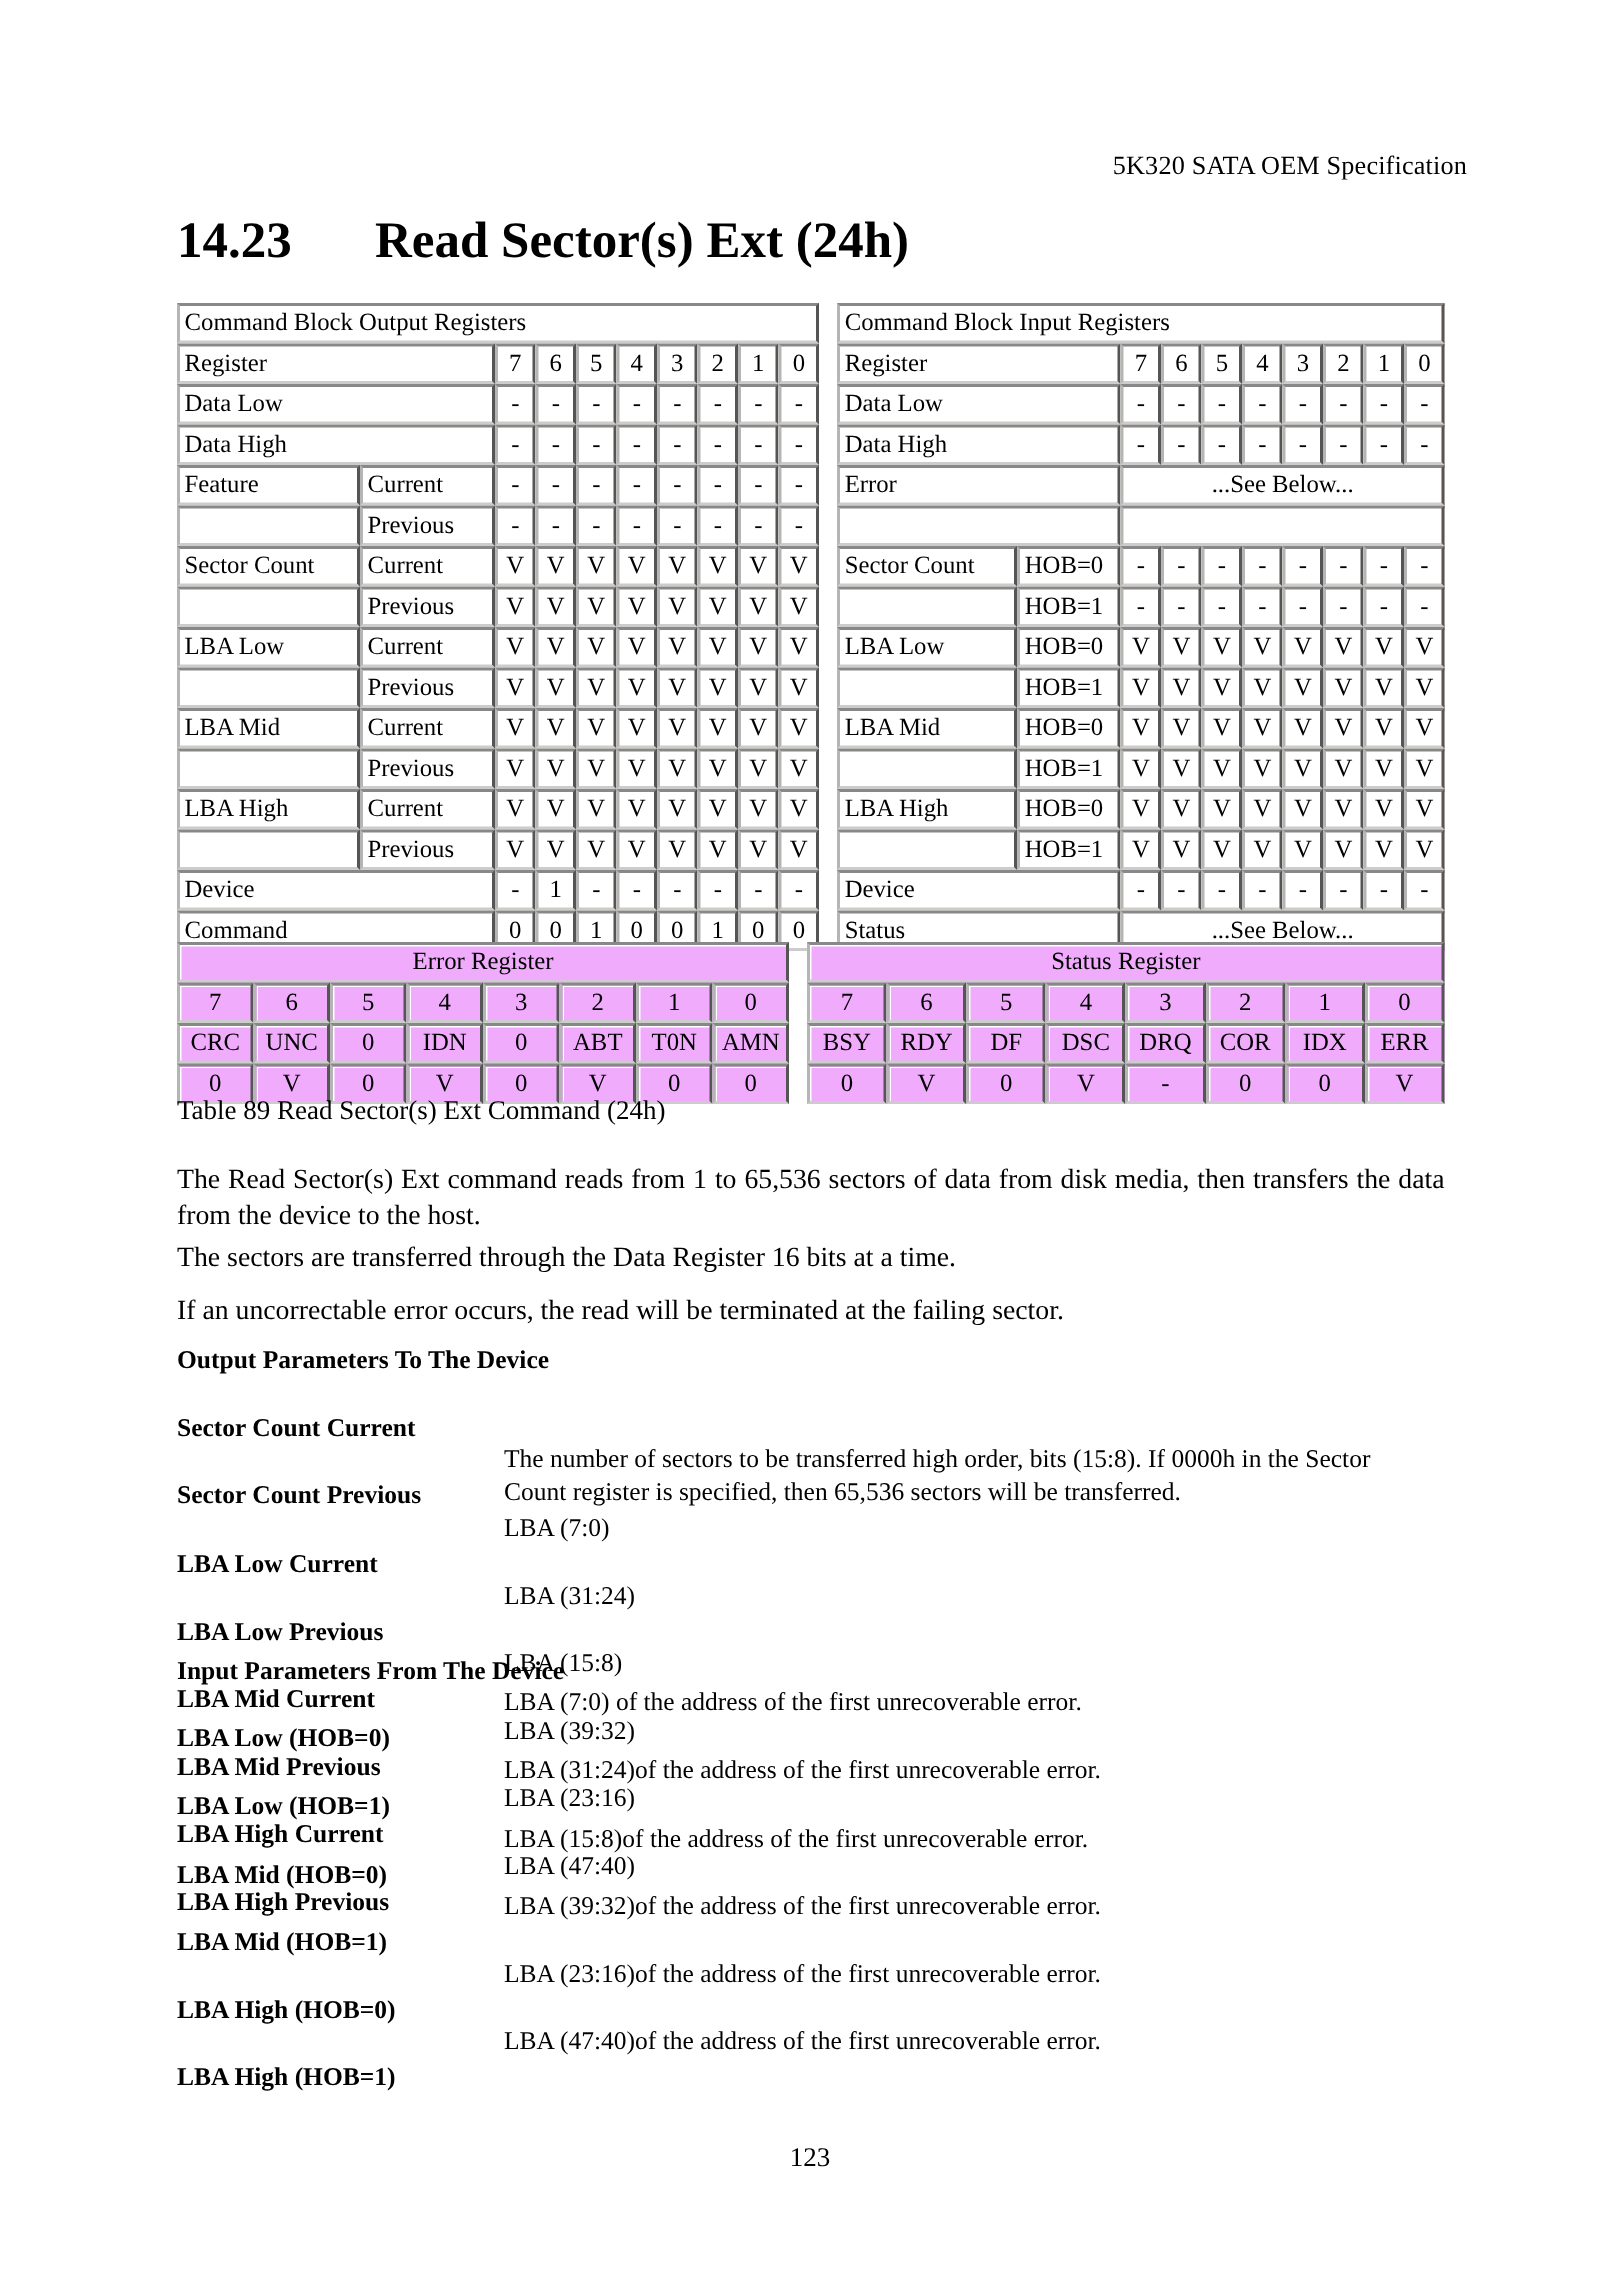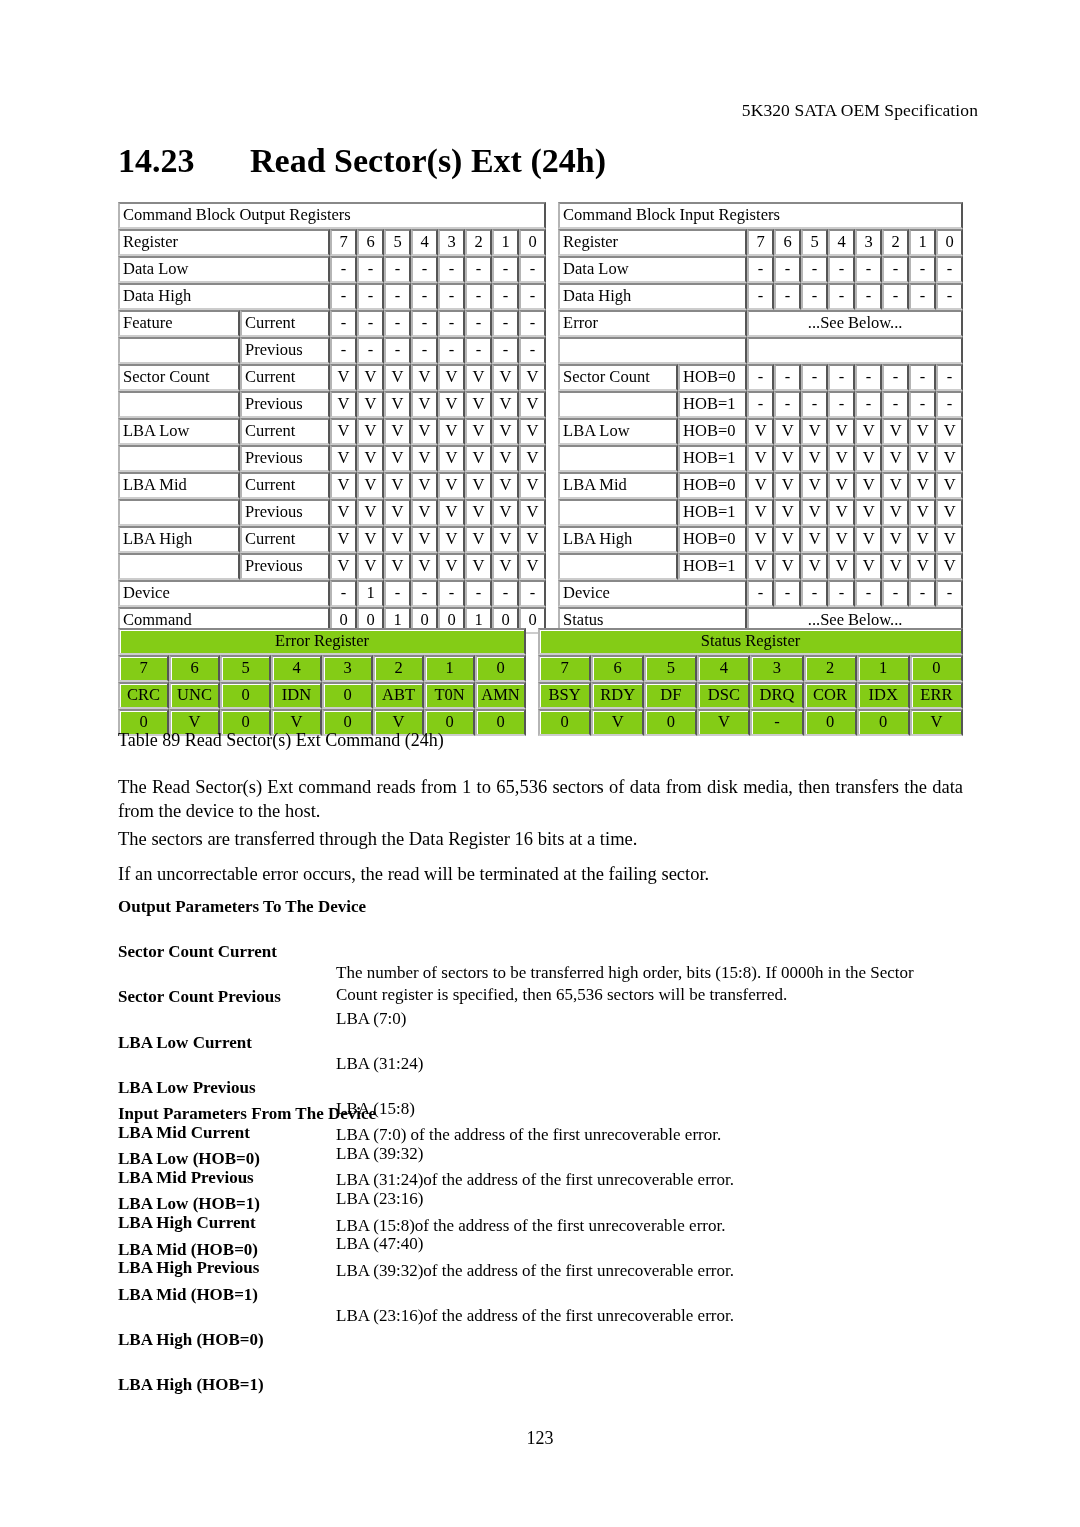--- a/index.html
+++ b/index.html
@@ -95,21 +95,21 @@
   table.es {
     border-collapse: separate;
     border-spacing: 0;
     table-layout: fixed;
     font-size: 16.5px;
   }
   table.es td {
     border: 2px solid;
     border-color: #888 #555 #ccc #b5b5b5;
     box-shadow: inset 1px 1px 0 #fff;
-    background: #84cc16;
+    background: #f0abfc;
     height: 20px;
     padding: 1px 0 2px 0;
     text-align: center;
     line-height: 1.05;
     white-space: nowrap;
   }
   .es.err { width: 408px; }
   .es.sta { width: 425px; }
   .es-gap { width: 12px; flex: 0 0 12px; }
 
@@ -716,19 +716,20 @@
         <div class="p-row">
           <div class="p-term">LBA Mid (HOB=1)</div>
           <div class="p-def">LBA (39:32)of the address of the first unrecoverable error.</div>
         </div>
         <div class="p-row">
           <div class="p-term">LBA High (HOB=0)</div>
           <div class="p-def">LBA (23:16)of the address of the first unrecoverable error.</div>
         </div>
         <div class="p-row">
           <div class="p-term">LBA High (HOB=1)</div>
+          <div class="p-def">LBA (47:40)of the address of the first unrecoverable error.</div>
         </div>
       </div>
   </div>
 
   <div class="page-num">123</div>
 
 </div>
 
 </body></html>

